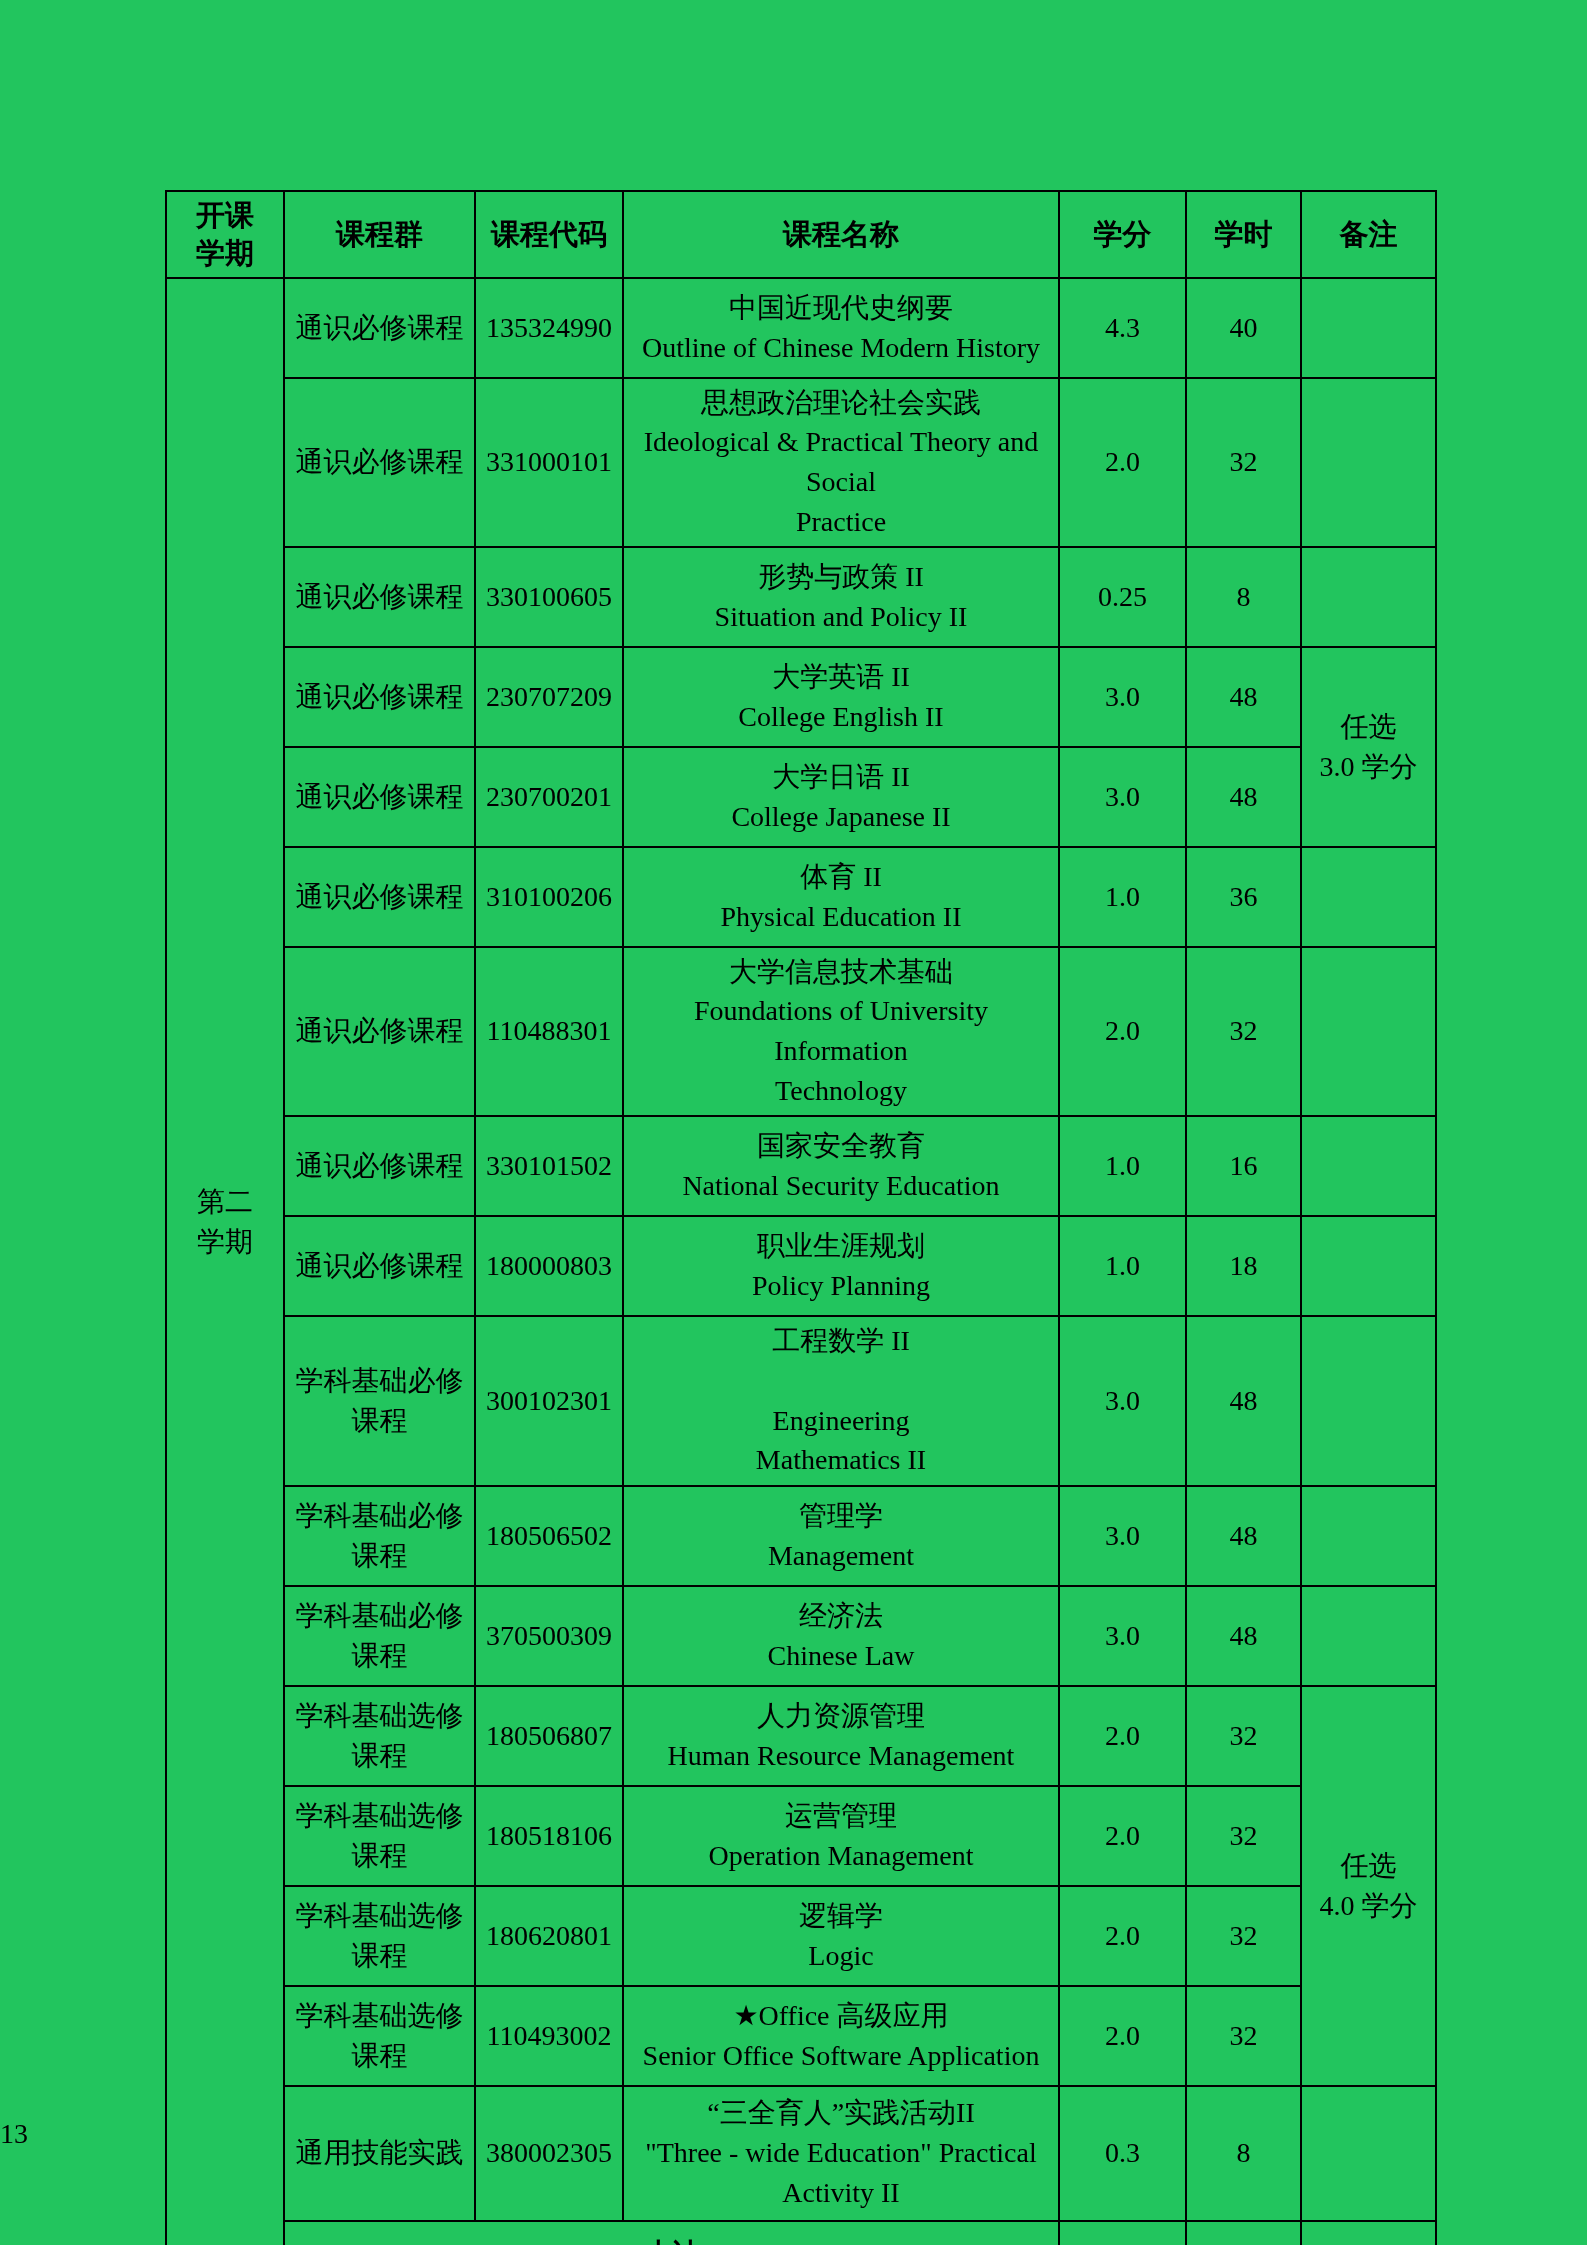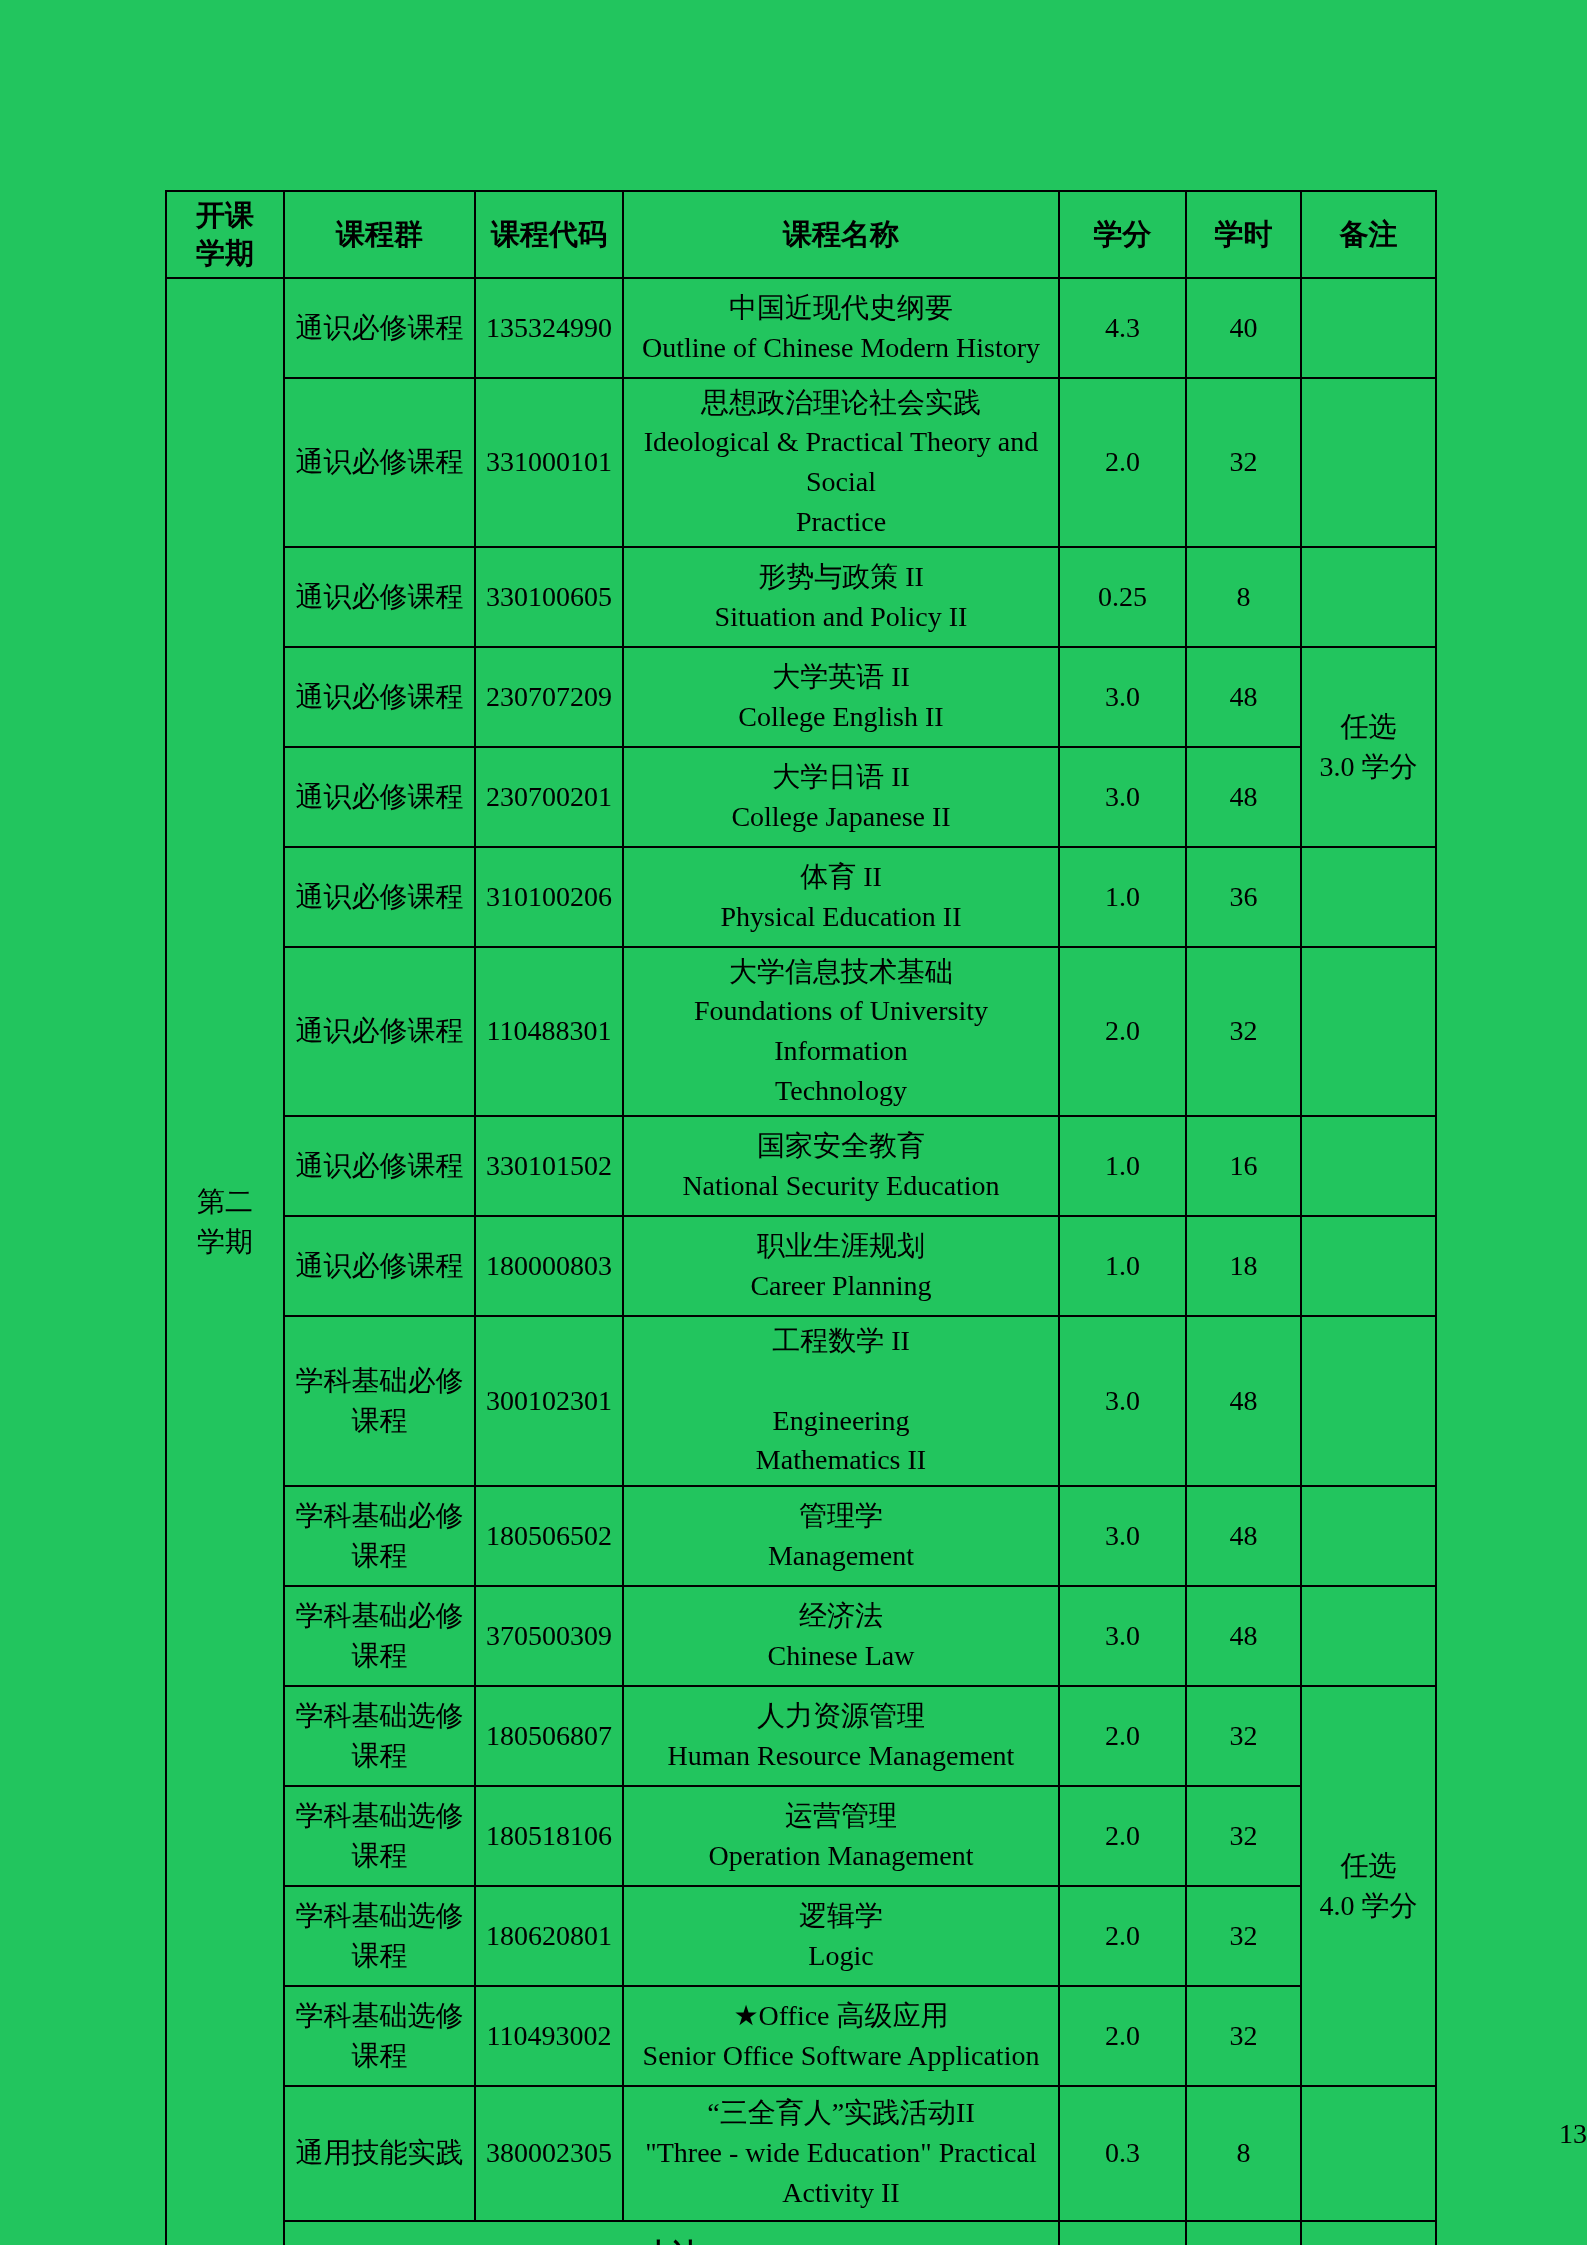--- a/index.html
+++ b/index.html
@@ -57,21 +57,21 @@
     top: -60px;
   }
   .bold {
     font-weight: bold;
   }
   .page-num {
     position: absolute;
     top: 2118px;
     left: 0;
     width: 1587px;
-    text-align: right;
+    text-align: left;
     font-size: 28px;
   }
 </style>
 </head>
 <body>
 
 <div class="sheet">
 
   <table class="schedule">
     <colgroup>
@@ -179,21 +179,21 @@
 National Security Education</td>
       <td>1.0</td>
       <td>16</td>
       <td></td>
     </tr>
 
     <tr style="height:100px">
       <td class="preline">通识必修课程</td>
       <td>180000803</td>
       <td class="name-cell preline">职业生涯规划
-Career Planning</td>
+Policy Planning</td>
       <td>1.0</td>
       <td>18</td>
       <td></td>
     </tr>
 
     <tr style="height:170px">
       <td class="preline">学科基础必修
 课程</td>
       <td>300102301</td>
       <td class="name-cell preline">工程数学 II

